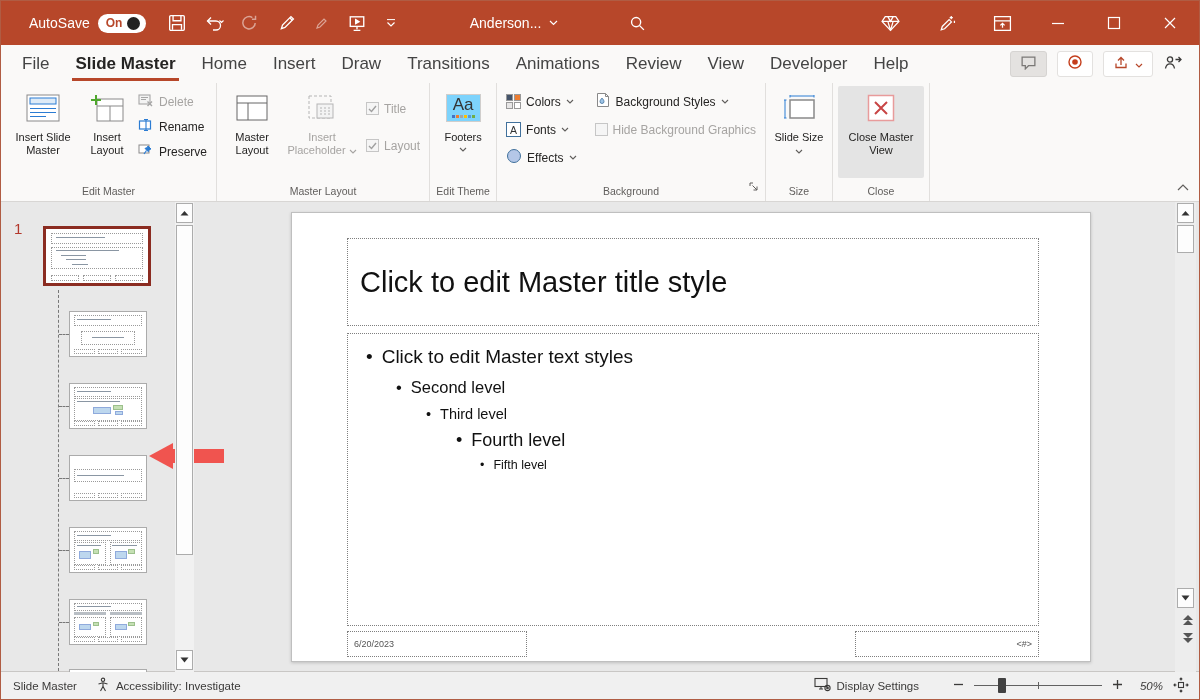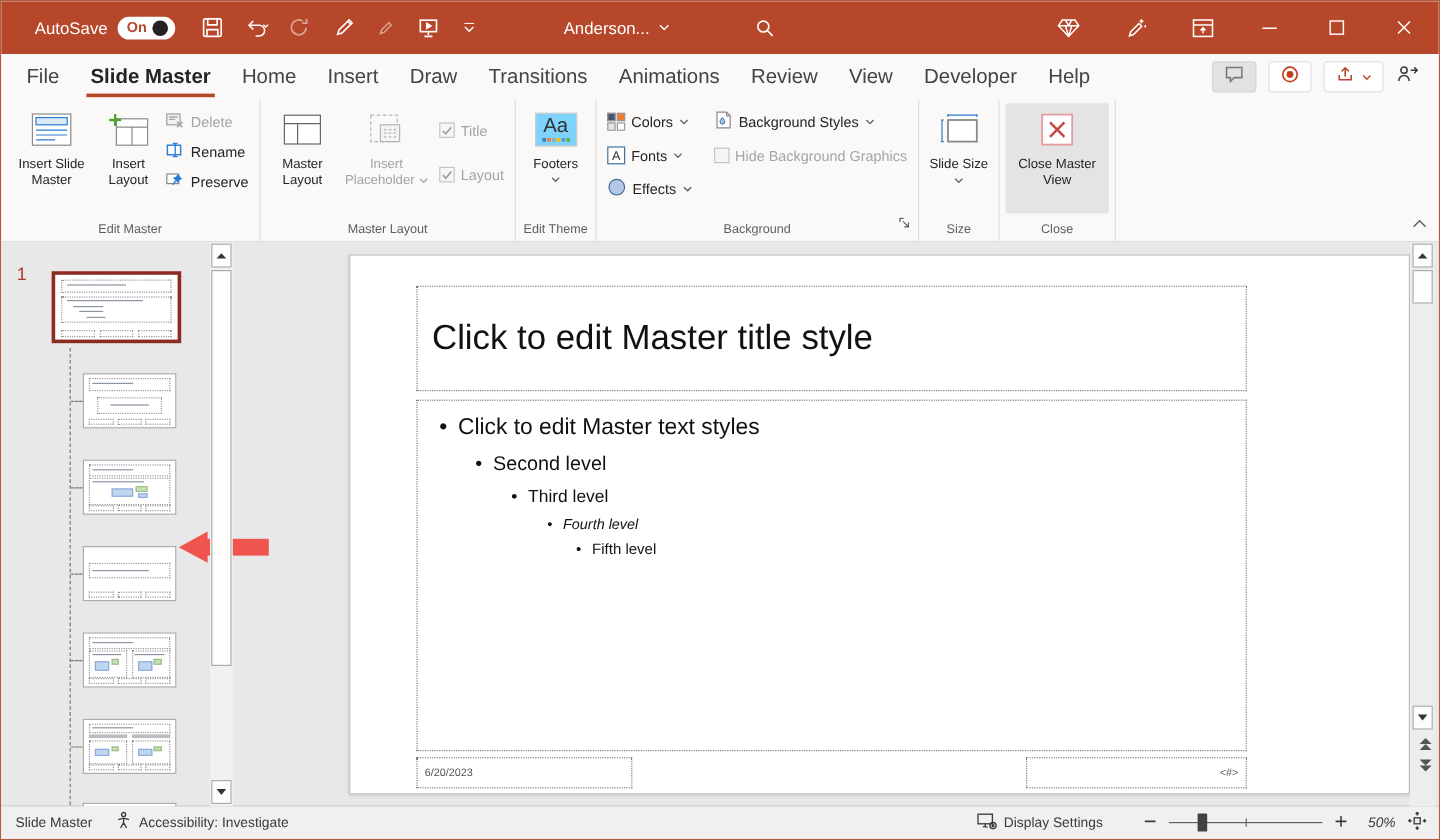--- a/index.html
+++ b/index.html
@@ -73,30 +73,30 @@
   
   .sb-track { position:absolute; background:#F1F1F1; }
   .sb-btn { position:absolute; width:17px; height:20px; background:#FDFDFD; border:1px solid #ACACAC; display:flex; align-items:center; justify-content:center; }
   .sb-thumb { position:absolute; width:17px; background:#FDFDFD; border:1px solid #ACACAC; }
 
   
   .arrow-head { position:absolute; width:0; height:0; border-top:13px solid transparent; border-bottom:13px solid transparent; border-right:24px solid #F0544F; }
   .arrow-body { position:absolute; background:#F0544F; }
 
   
-  .canvas { position:absolute; left:290px; top:10px; width:884px; height:450px; background:#fff; border:1px solid #BFBFBF; box-shadow:0 1px 3px rgba(0,0,0,.18); }
+  .canvas { position:absolute; left:290px; top:10px; width:800px; height:450px; background:#fff; border:1px solid #BFBFBF; box-shadow:0 1px 3px rgba(0,0,0,.18); }
   .ph { position:absolute; border:1px dotted #7f7f7f; }
   .ph-title { left:55px; top:25px; width:692px; height:88px; display:flex; align-items:center; padding-left:12px; font-size:29px; color:#111; }
   .ph-body { left:55px; top:120px; width:692px; height:293px; padding:8px 10px; color:#111; }
   .lvl { display:block; }
   .lvl::before { content:"•"; margin-right:9px; }
   .lvl1 { font-size:19px; margin:4px 0 0 8px; }
   .lvl2 { font-size:16.5px; margin:10px 0 0 38px; }
   .lvl3 { font-size:14.5px; margin:9px 0 0 68px; }
-  .lvl4 { font-size:12px; margin:8px 0 0 98px;font-style:italic; }
+  .lvl4 { font-size:18px; margin:8px 0 0 98px; }
   .lvl5 { font-size:12.5px; margin:7px 0 0 122px; }
   .ph-foot { top:418px; height:26px; font-size:9px; color:#555; display:flex; align-items:center; }
   .ph-date { left:55px; width:180px; padding-left:6px; }
   .ph-footer { left:263px; width:274px; justify-content:center; }
   .ph-num { left:563px; width:184px; justify-content:flex-end; padding-right:6px; }
 
   .nav-btn { position:absolute; left:1178px; width:18px; height:16px; display:flex; align-items:center; justify-content:center; }
 
   
   .statusbar { height:28px; background:#F0F0F0; border-top:1px solid #C9C7C5; display:flex; align-items:center; font-size:11.5px; color:#3B3A39; flex-shrink:0; }

